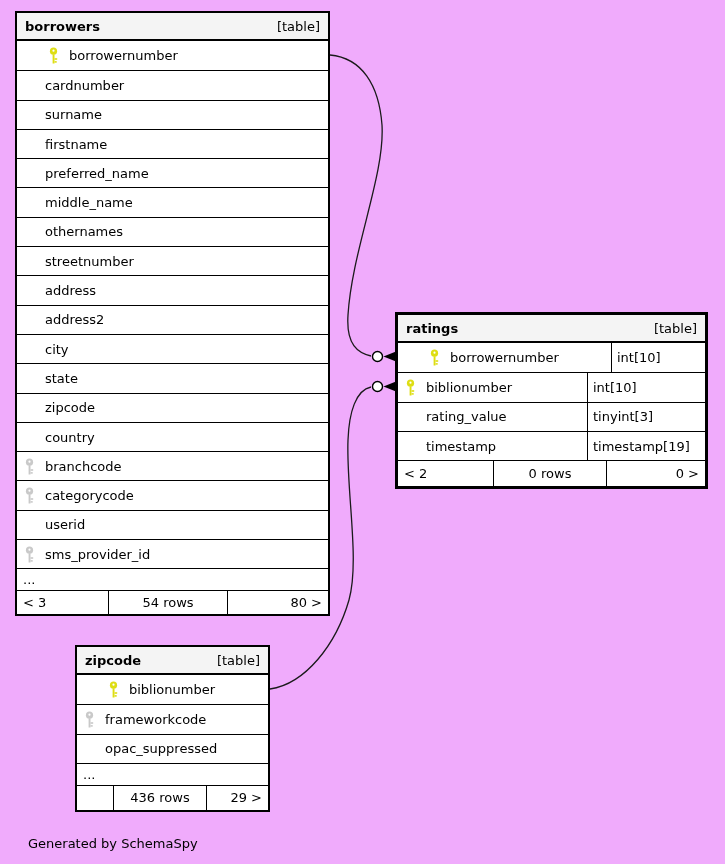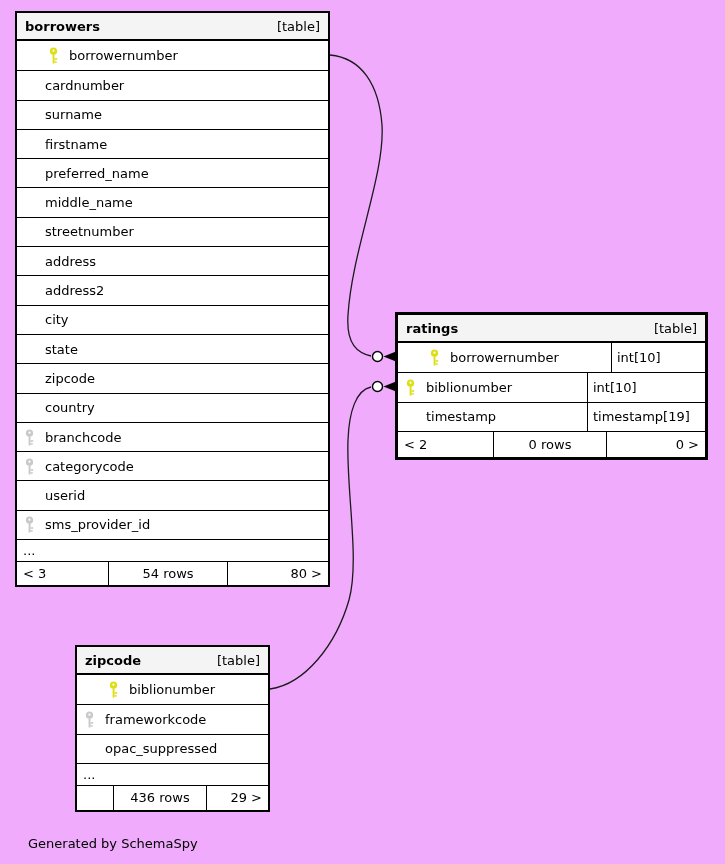--- a/index.html
+++ b/index.html
@@ -168,20 +168,26 @@
         </div>
         <div class="col-row">
           <div class="name-cell">
             <span class="key-slot"></span>
             <span class="col-name">middle_name</span>
           </div>
         </div>
         <div class="col-row">
           <div class="name-cell">
             <span class="key-slot"></span>
+            <span class="col-name">othernames</span>
+          </div>
+        </div>
+        <div class="col-row">
+          <div class="name-cell">
+            <span class="key-slot"></span>
             <span class="col-name">streetnumber</span>
           </div>
         </div>
         <div class="col-row">
           <div class="name-cell">
             <span class="key-slot"></span>
             <span class="col-name">address</span>
           </div>
         </div>
         <div class="col-row">
@@ -303,20 +309,27 @@
                 <rect x="6.5" y="14.1" width="2.2" height="1.6" fill="#dede14"></rect>
               </svg>
             </span>
             <span class="col-name">biblionumber</span>
           </div>
           <div class="col-type">int[10]</div>
         </div>
         <div class="col-row two-col">
           <div class="name-cell">
             <span class="key-slot"></span>
+            <span class="col-name">rating_value</span>
+          </div>
+          <div class="col-type">tinyint[3]</div>
+        </div>
+        <div class="col-row two-col">
+          <div class="name-cell">
+            <span class="key-slot"></span>
             <span class="col-name">timestamp</span>
           </div>
           <div class="col-type">timestamp[19]</div>
         </div>
       </div>
     <div class="t-footer">
       <div class="f-cell f-left">&lt; 2</div>
       <div class="f-cell f-center">0 rows</div>
       <div class="f-cell f-right">0 &gt;</div>
     </div>

